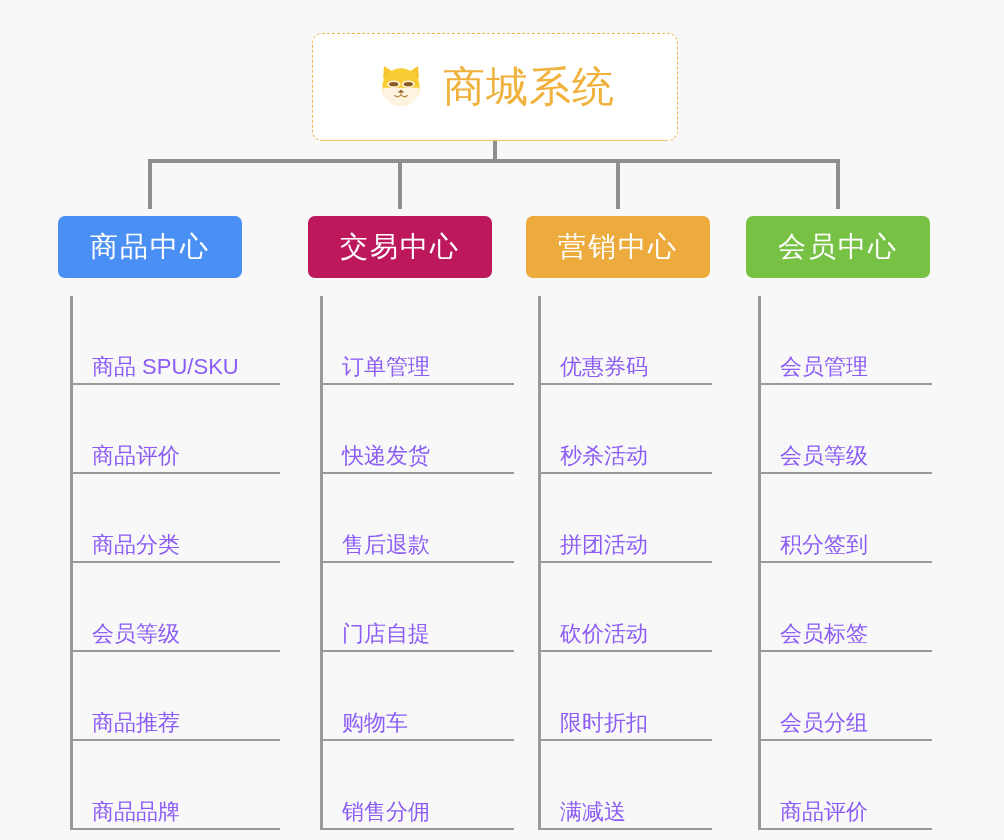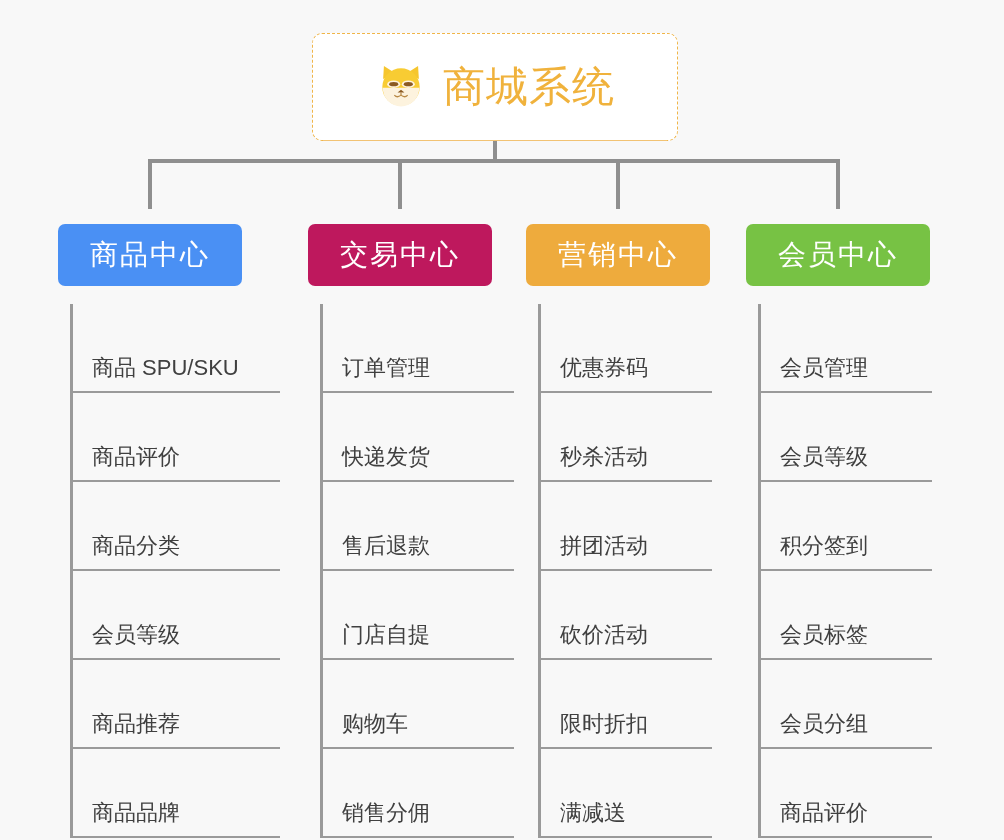--- a/index.html
+++ b/index.html
@@ -77,21 +77,21 @@
   }
   .conn-drop {            
     top: 159px;
     width: 4px;
     height: 50px;
   }
 
   
   .col {
     position: absolute;
-    top: 224px;
+    top: 216px;
     text-align: center;
   }
   .col-header {
     height: 62px;
     border-radius: 7px;
     display: flex;
     align-items: center;
     justify-content: center;
     color: #ffffff;
     font-size: 28px;
@@ -114,23 +114,23 @@
   }
   .leaf {
     position: relative;
     height: 89px;
     display: flex;
     align-items: flex-end;
     padding-left: 20px;
   }
   .leaf-label {
     font-size: 22px;
-    color: #404040;
+    color: #8b5cf6;
     line-height: 1;
-    padding-bottom: 14px;
+    padding-bottom: 7px;
     white-space: nowrap;
   }
   .leaf-rule {            
     position: absolute;
     left: 0;
     bottom: 0;
     height: 2px;
     background: #9a9a9a;
   }
 </style>

